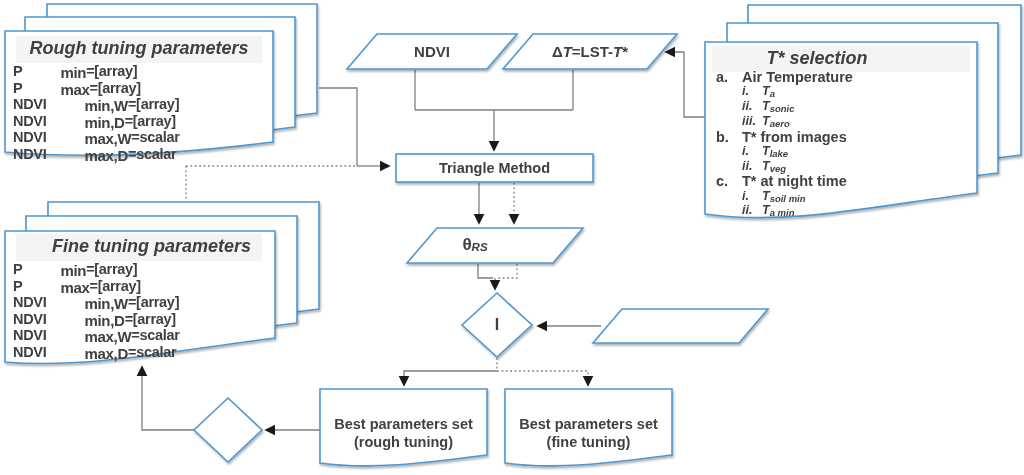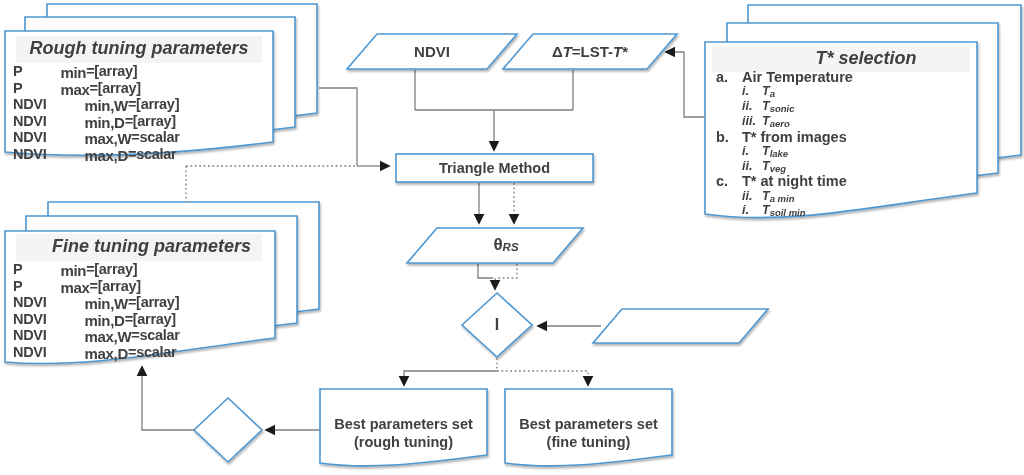--- a/index.html
+++ b/index.html
@@ -123,38 +123,38 @@
 <div class="txt doc-title" style="left:5px;top:236px;width:293px;">Fine tuning parameters</div>
 <div class="txt params" style="left:13px;top:262px;">
   <div><span>P</span><sub>min</sub><span>=[array]</span></div>
   <div><span>P</span><sub>max</sub><span>=[array]</span></div>
   <div><span>NDVI</span><sub>min,W</sub><span>=[array]</span></div>
   <div><span>NDVI</span><sub>min,D</sub><span>=[array]</span></div>
   <div><span>NDVI</span><sub>max,W</sub><span>=scalar</span></div>
   <div><span>NDVI</span><sub>max,D</sub><span>=scalar</span></div>
 </div>
 
-<div class="txt doc-title" style="left:730px;top:48px;width:272px;">T* selection</div>
+<div class="txt doc-title" style="left:681px;top:48px;width:272px;">T* selection</div>
 <div class="txt ts-list" style="left:716px;top:70px;width:260px;">
   <div class="ts-main"><span class="lbl">a.</span><span>Air Temperature</span></div>
   <div class="ts-sub"><span class="lbl">i.</span><span>T</span><sub>a</sub></div>
   <div class="ts-sub"><span class="lbl">ii.</span><span>T</span><sub>sonic</sub></div>
   <div class="ts-sub"><span class="lbl">iii.</span><span>T</span><sub>aero</sub></div>
   <div class="ts-main"><span class="lbl">b.</span><span>T* from images</span></div>
   <div class="ts-sub"><span class="lbl">i.</span><span>T</span><sub>lake</sub></div>
   <div class="ts-sub"><span class="lbl">ii.</span><span>T</span><sub>veg</sub></div>
   <div class="ts-main"><span class="lbl">c.</span><span>T* at night time</span></div>
+  <div class="ts-sub"><span class="lbl">i.</span><span>T</span><sub>soil min</sub></div>
   <div class="ts-sub"><span class="lbl">ii.</span><span>T</span><sub>a min</sub></div>
-  <div class="ts-sub"><span class="lbl">i.</span><span>T</span><sub>soil min</sub></div>
 </div>
 
 <div class="txt node-label" style="left:362px;top:43px;width:140px;">NDVI</div>
 <div class="txt node-label" style="left:520px;top:43px;width:140px;"><span>Δ</span><i>T</i><span>=LST-</span><i>T</i><span>*</span></div>
 <div class="txt node-label bold" style="left:396px;top:160px;width:197px;font-size:14.5px;">Triangle Method</div>
-<div class="txt node-label" style="left:436px;top:235px;width:140px;"><span class="theta">θ</span><sub class="rs">RS</sub></div>
+<div class="txt node-label" style="left:405px;top:235px;width:140px;"><span class="theta">θ</span><sub class="rs">RS</sub></div>
 <div class="txt dec" style="left:462px;top:316px;width:70px;">I</div>
 
 <div class="txt best" style="left:320px;top:402px;width:167px;">
   <div>Best parameters set</div>
   <div>(rough tuning)</div>
 </div>
 <div class="txt best" style="left:505px;top:402px;width:167px;">
   <div>Best parameters set</div>
   <div>(fine tuning)</div>
 </div>

